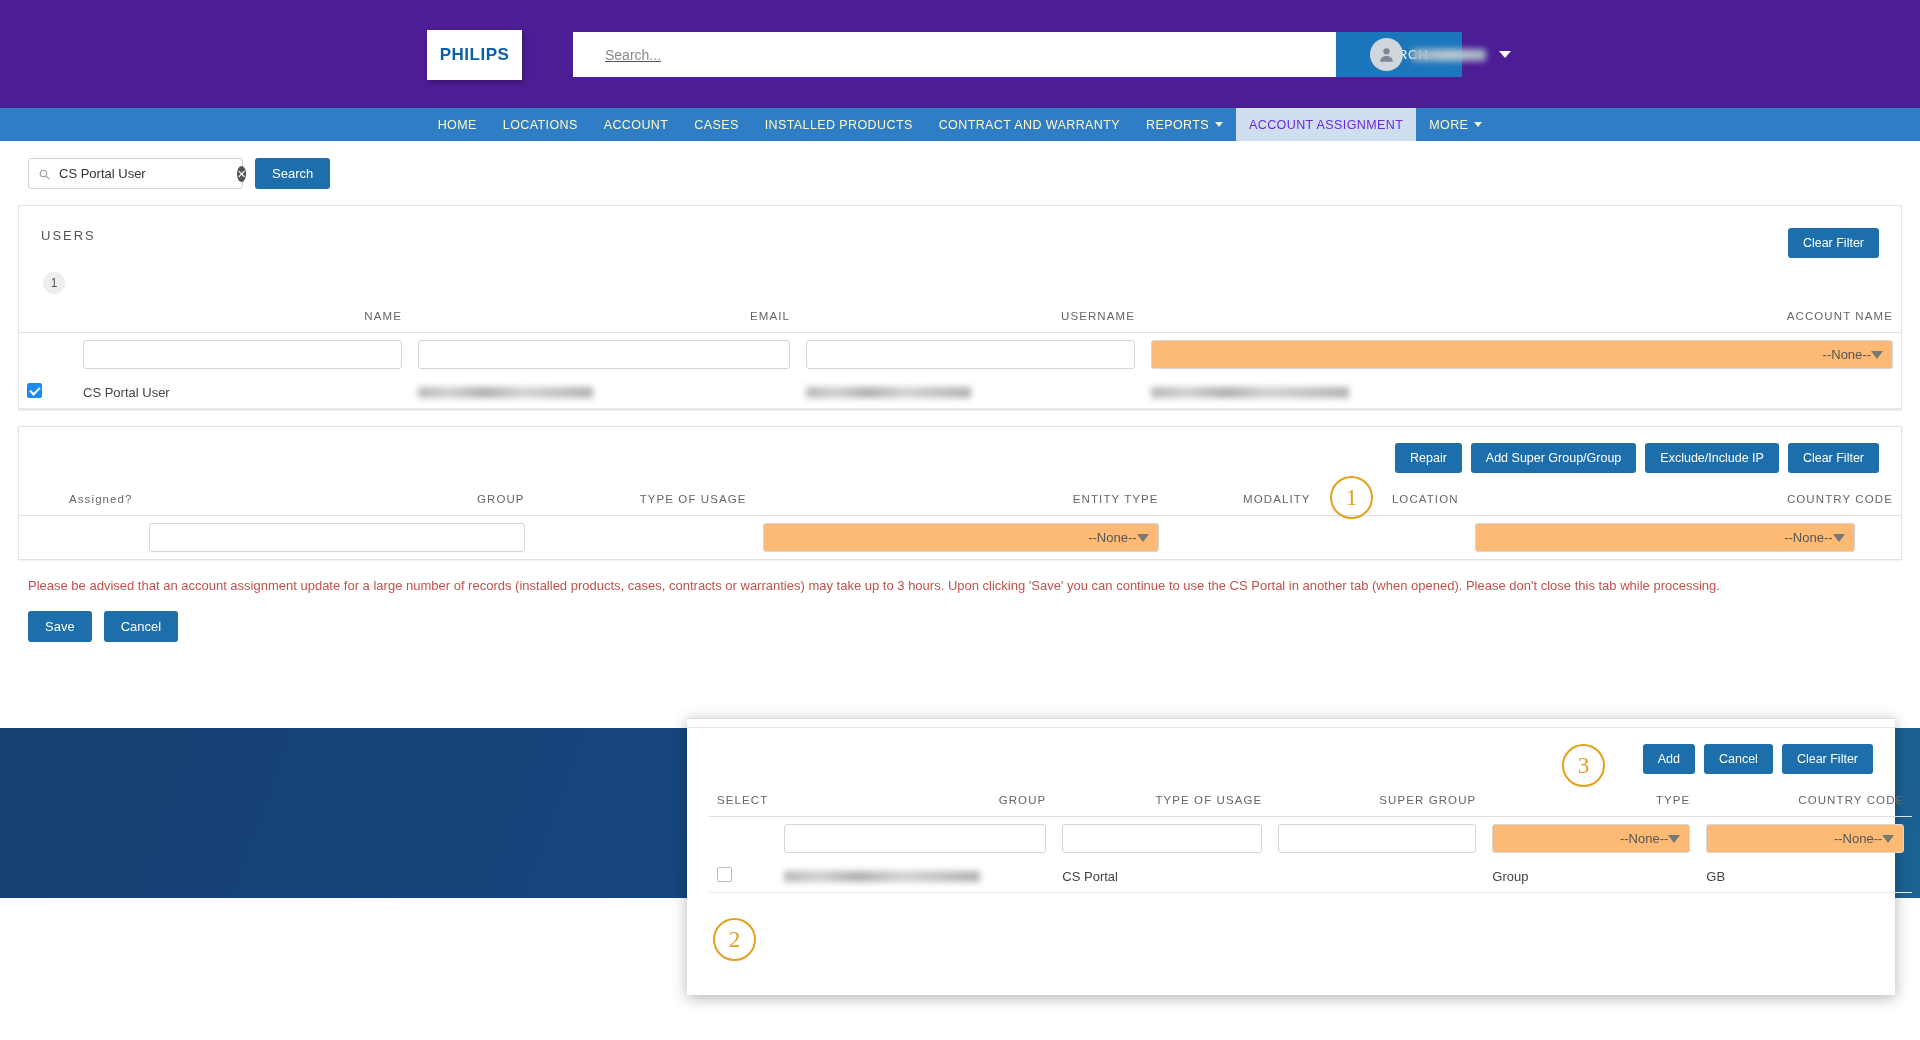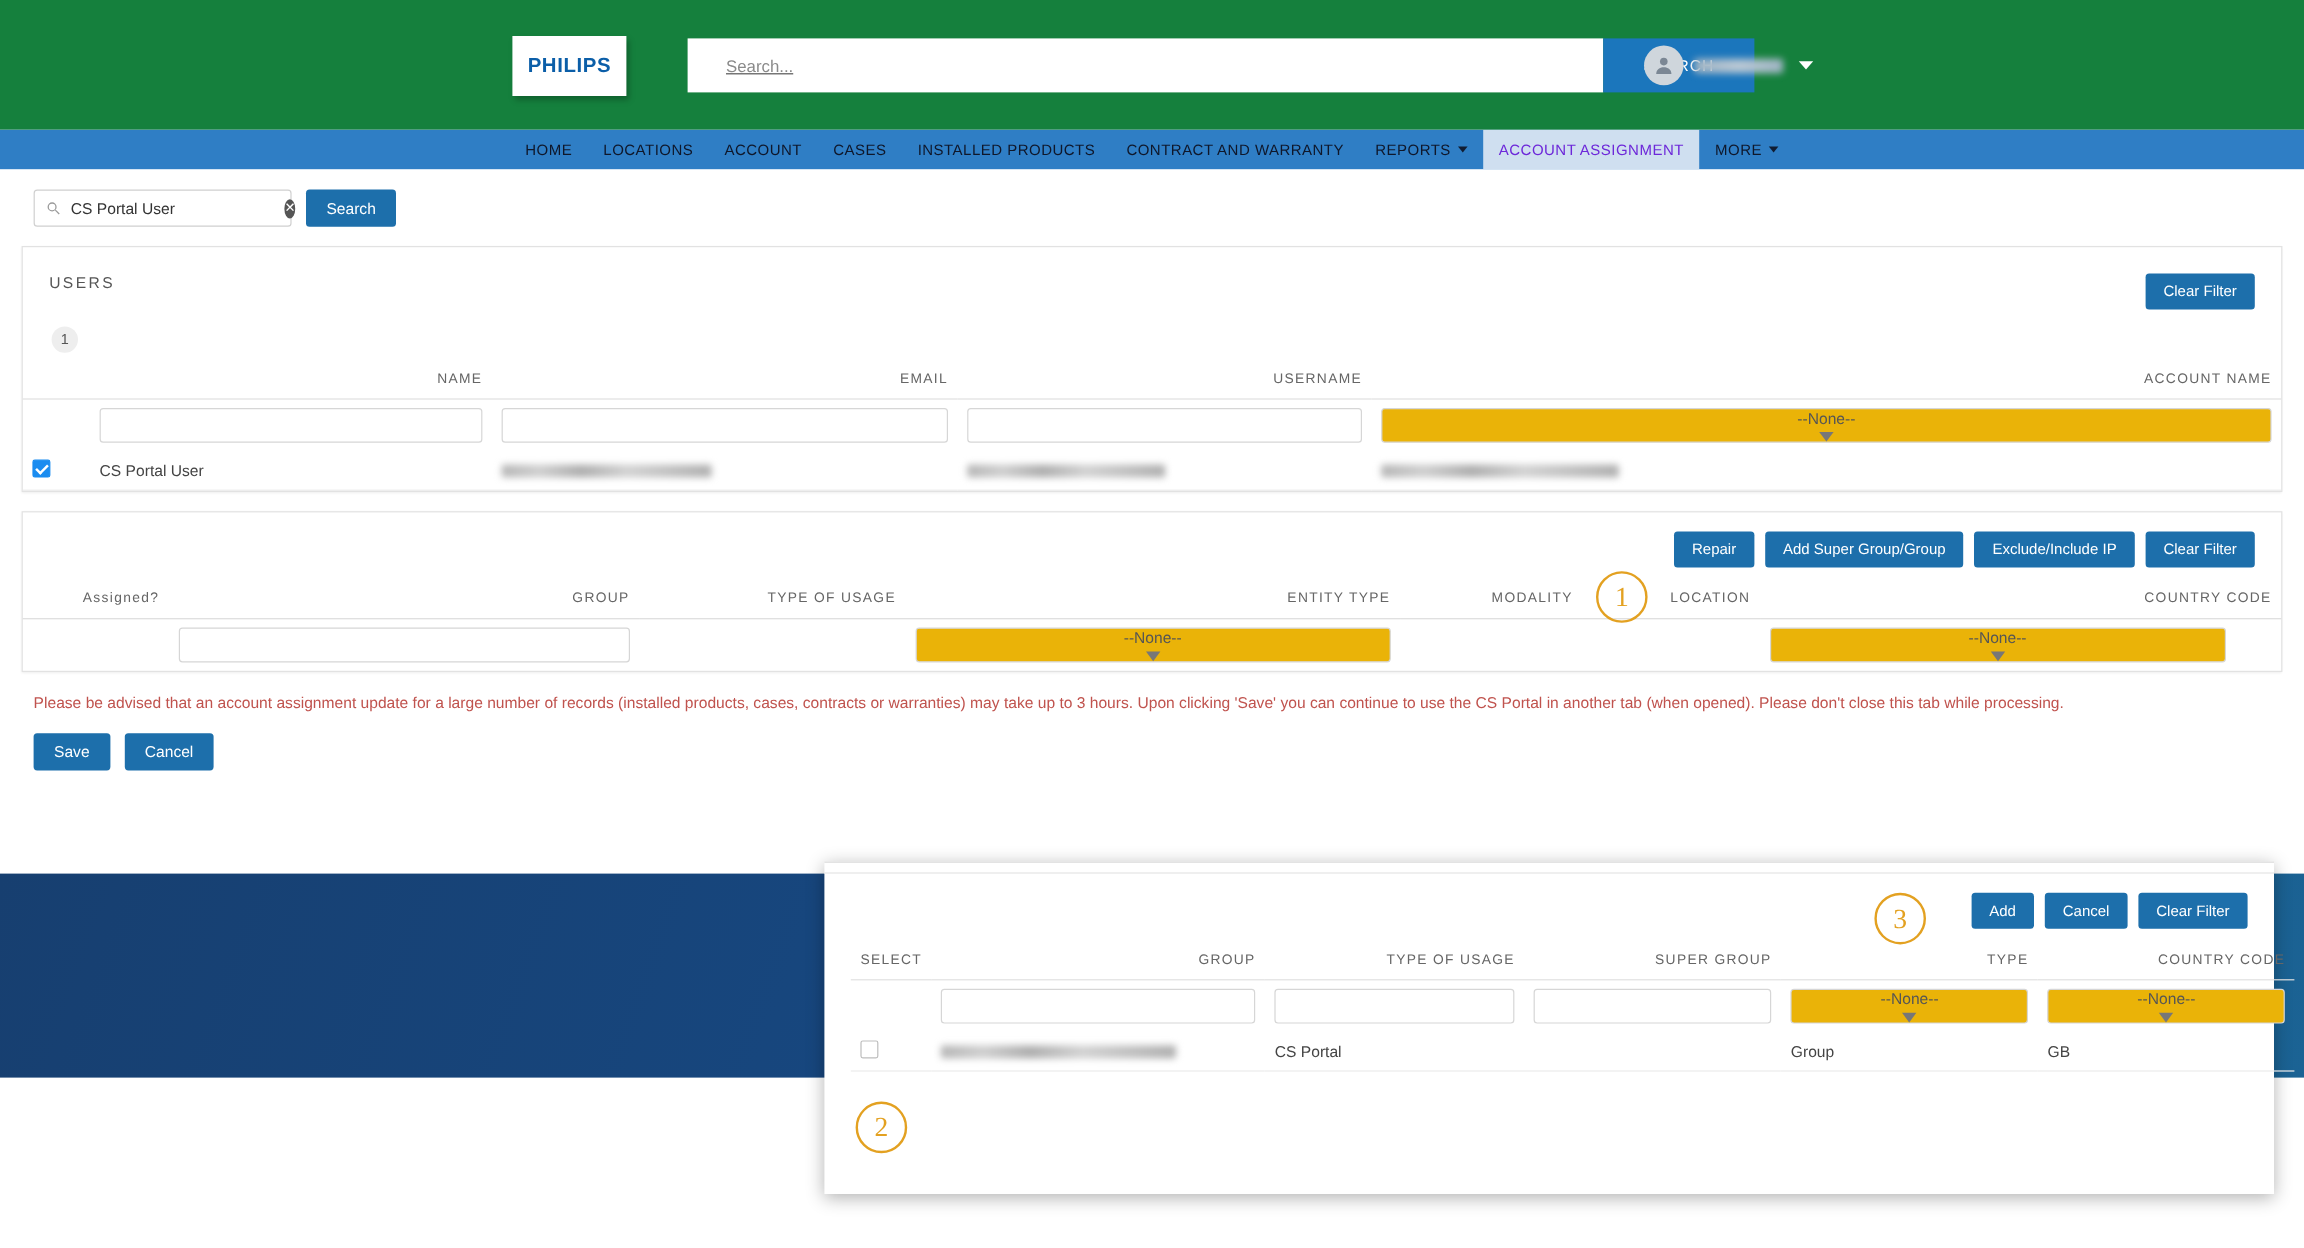--- a/index.html
+++ b/index.html
@@ -8,21 +8,21 @@
     width:1920px; height:1040px;
     background:#ffffff;
     font-family:"Liberation Sans", sans-serif;
     position:relative;
     overflow:hidden;
     color:#333;
   }
 
   
   .topbar {
-    height:108px; background:#15803d;
+    height:108px; background:#4c1d95;
     display:flex; align-items:center;
     position:relative;
   }
   .logo {
     position:absolute; left:427px; top:30px;
     width:95px; height:50px; background:#ffffff;
     display:flex; align-items:center; justify-content:center;
     box-shadow:2px 3px 5px rgba(0,0,0,.25);
   }
   .logo-text {
@@ -64,21 +64,21 @@
     margin-left:4px;
   }
 
   
   .navbar {
     height:33px; background:#2f7ec5;
     display:flex; align-items:stretch; justify-content:center;
   }
   .nav-item {
     display:flex; align-items:center; gap:6px;
-    padding:0 13px; color:#0f172a; font-size:12.5px;
+    padding:0 13px; color:#fef9c3; font-size:12.5px;
     letter-spacing:.4px; cursor:pointer; white-space:nowrap;
   }
   .nav-item.active { background:#cfdff0; color:#6d28d9; }
   .nav-caret {
     width:0;height:0;border-left:4px solid transparent;
     border-right:4px solid transparent;border-top:5px solid currentColor;
     opacity:.95;
   }
 
   
@@ -133,22 +133,22 @@
   }
   td { padding:7px 8px; font-size:13px; color:#444; vertical-align:middle; }
   tr.data-row td { border-bottom:1px solid #ececec; }
   .tx-input {
     width:100%; height:29px; border:1px solid #d6d6d6; border-radius:3px;
     background:#fff; outline:none; font-size:13px; padding:0 8px;
     font-family:"Liberation Sans", sans-serif;
   }
   .sel {
     width:100%; height:29px; border:1px solid #d6d6d6; border-radius:3px;
-    background:#eab308; display:flex; align-items:center; justify-content:space-between;
-    padding:0 9px; font-size:13px; color:#555; cursor:pointer;flex-direction:column;
+    background:#fdba74; display:flex; align-items:center; justify-content:flex-end;
+    padding:0 9px; font-size:13px; color:#555; cursor:pointer;
   }
   .sel-caret {
     width:0;height:0;border-left:6px solid transparent;
     border-right:6px solid transparent;border-top:8px solid #777;
   }
   .chk {
     width:15px; height:15px; border:1px solid #bdbdbd; border-radius:2px;
     background:#fff; display:inline-block;
   }
   .chk.checked {

